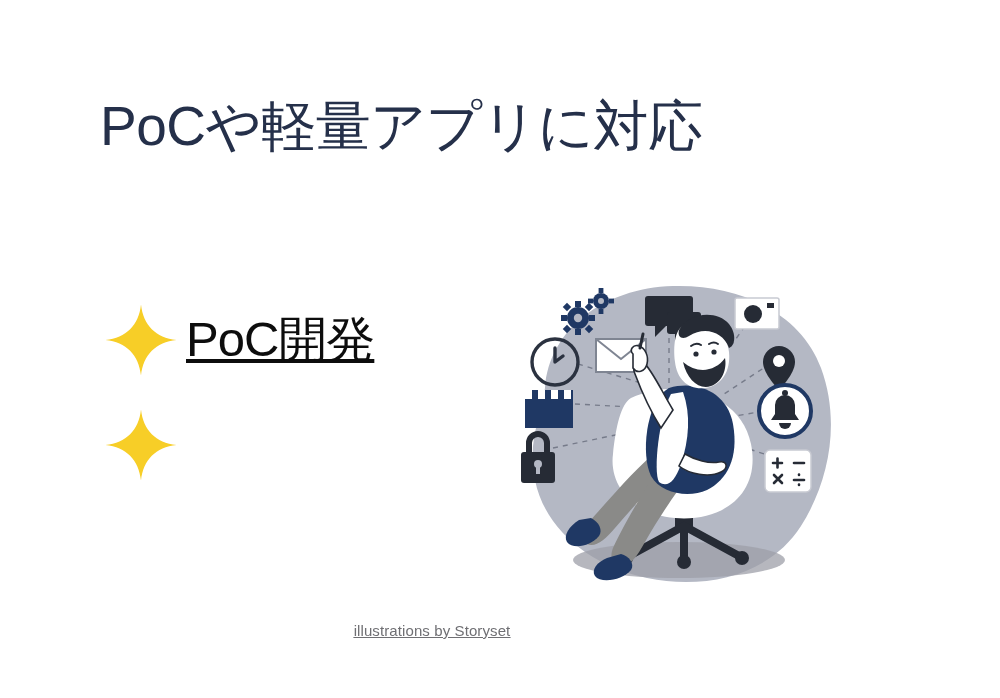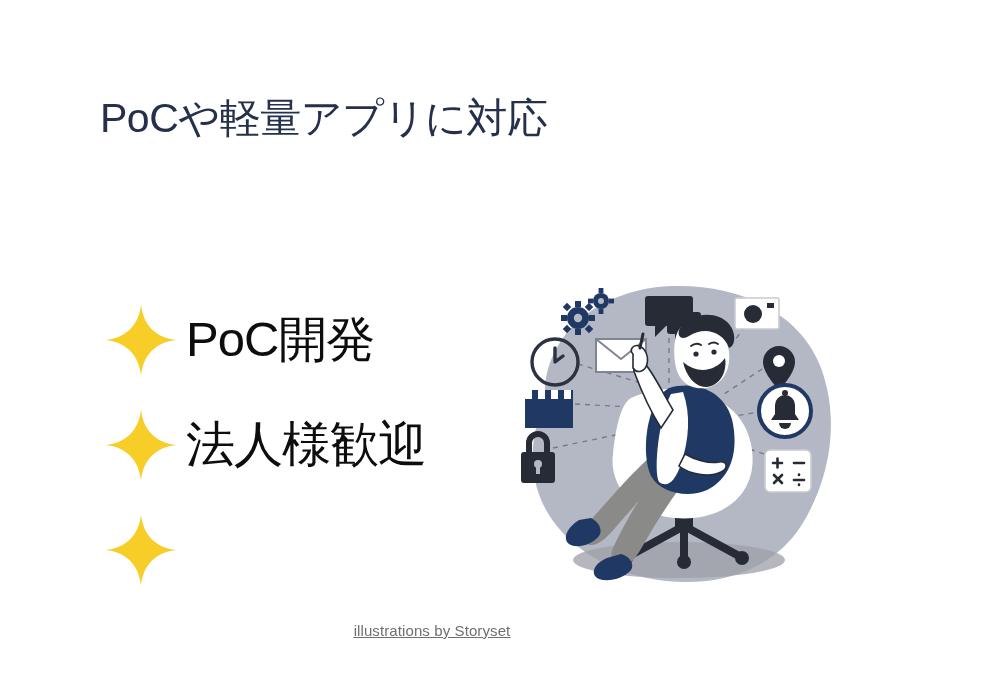--- a/index.html
+++ b/index.html
@@ -27,21 +27,21 @@
     left: 0;
     top: 0;
     width: 500px;
     height: 698px;
   }
 
   .subtitle {
     position: absolute;
     left: 100px;
     top: 96px;
-    font-size: 41px;
+    font-size: 55px;
     line-height: 1.1;
     letter-spacing: -0.5px;
     color: #25304a;
     font-weight: 400;
     white-space: nowrap;
   }
 
   .headline {
     position: absolute;
     left: 98px;
@@ -73,20 +73,21 @@
     margin-right: 8px;
     display: block;
   }
   .bullet-label {
     font-size: 49px;
     line-height: 1;
     color: #0d0d0d;
     font-weight: 400;
     letter-spacing: -1px;
     white-space: nowrap;
+    text-decoration: underline;
   }
 
   
   .illustration {
     position: absolute;
     left: 483px;
     top: 268px;
     width: 400px;
     height: 340px;
   }
@@ -117,26 +118,20 @@
 
     <div class="bullets">
 
       <div class="bullet">
         <svg class="sparkle" viewBox="0 0 100 100" aria-hidden="true">
           <path d="M50 2 C53 30 70 47 98 50 C70 53 53 70 50 98 C47 70 30 53 2 50 C30 47 47 30 50 2 Z" fill="#f7ce27"></path>
         </svg>
         <span class="bullet-label">PoC開発</span>
       </div>
 
-      <div class="bullet">
-        <svg class="sparkle" viewBox="0 0 100 100" aria-hidden="true">
-          <path d="M50 2 C53 30 70 47 98 50 C70 53 53 70 50 98 C47 70 30 53 2 50 C30 47 47 30 50 2 Z" fill="#f7ce27"></path>
-        </svg>
-        <span class="bullet-label">法人様歓迎</span>
-      </div>
 
       <div class="bullet">
         <svg class="sparkle" viewBox="0 0 100 100" aria-hidden="true">
           <path d="M50 2 C53 30 70 47 98 50 C70 53 53 70 50 98 C47 70 30 53 2 50 C30 47 47 30 50 2 Z" fill="#f7ce27"></path>
         </svg>
       </div>
 
     </div>
   </div>
 

